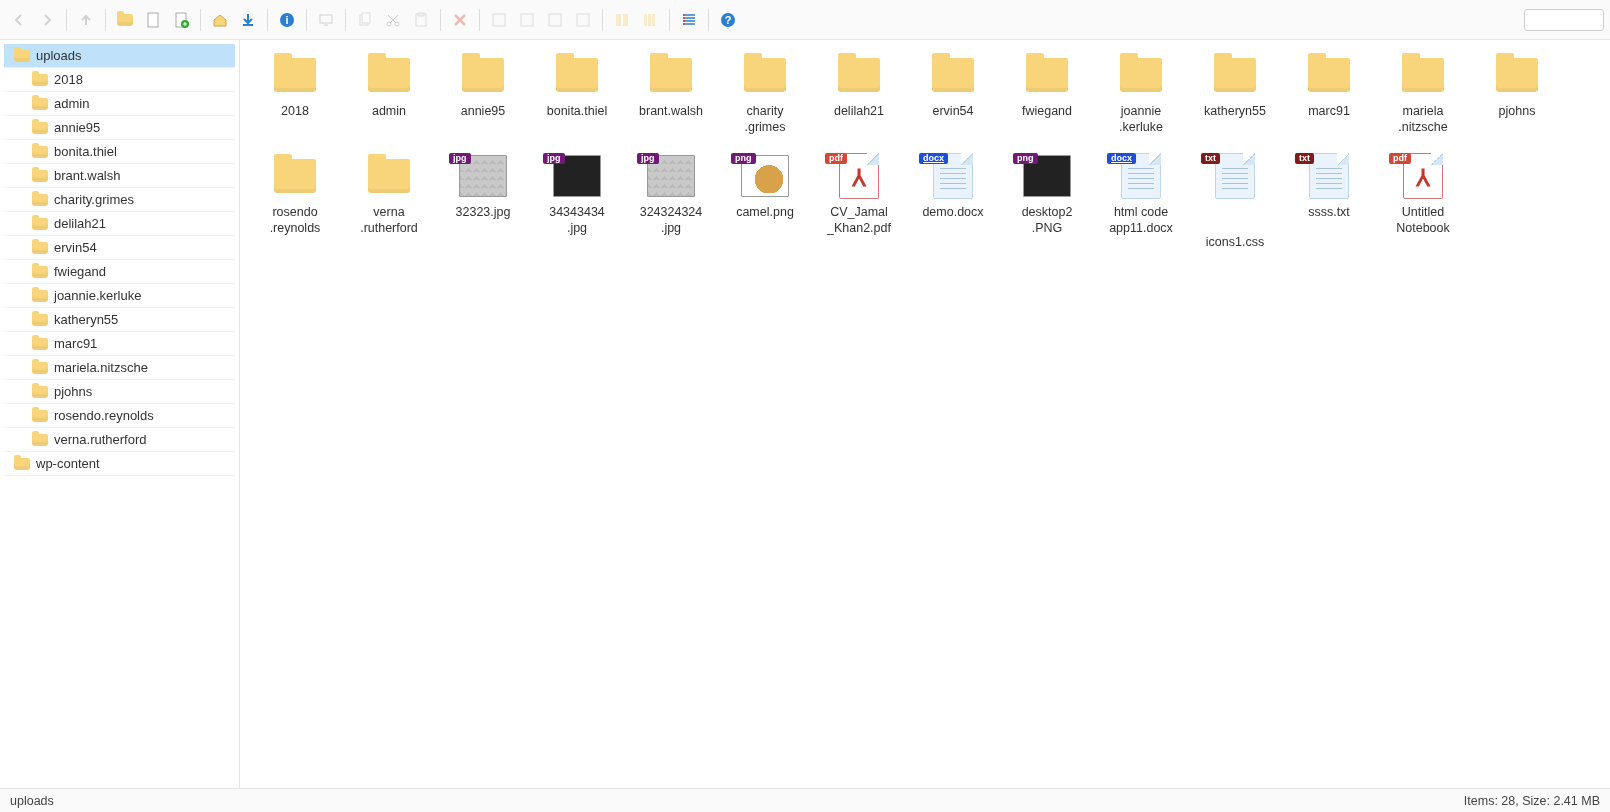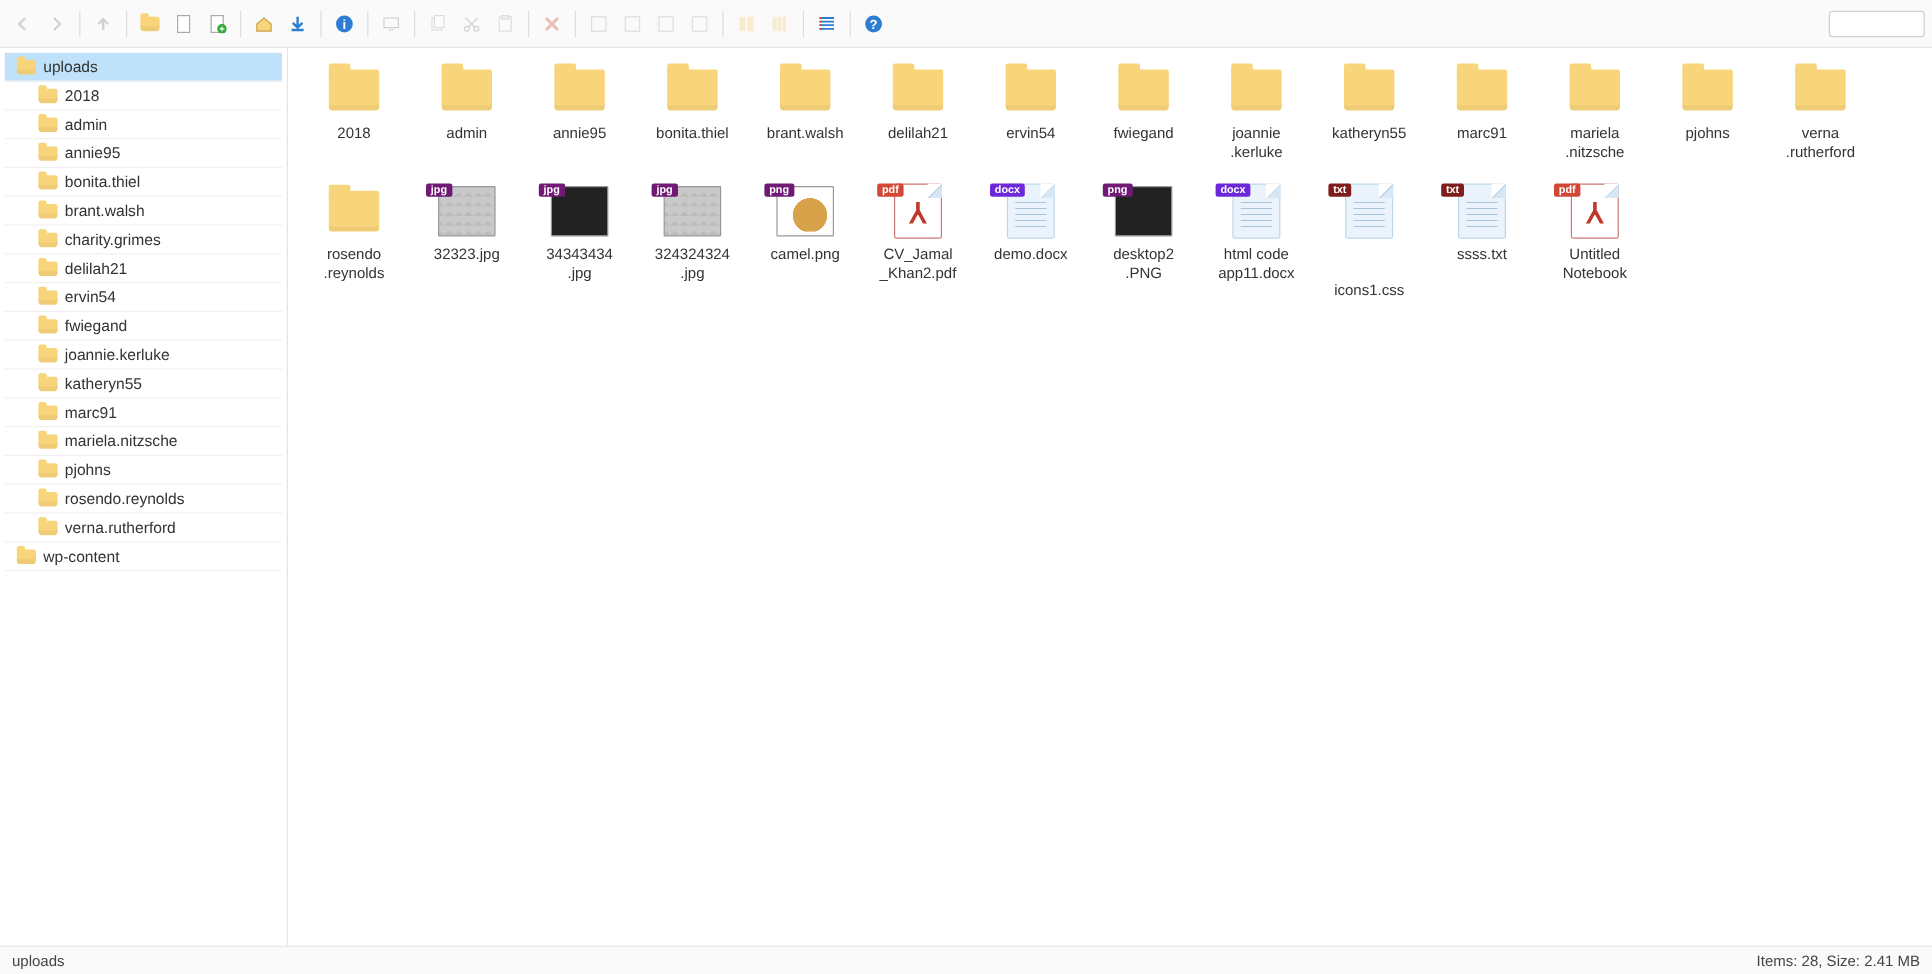--- a/index.html
+++ b/index.html
@@ -34,21 +34,21 @@
   .folder-shape.sm{width:16px;height:12px;}
   .folder-shape.sm::before{top:-3px;width:7px;height:4px;}
   .file-shape{width:40px;height:46px;background:#eaf3fb;border:1px solid #bcd6ea;border-radius:2px;position:relative;}
   .file-shape::after{content:'';position:absolute;top:-1px;right:-1px;width:12px;height:12px;background:linear-gradient(135deg,#fff 0 50%,#bcd6ea 50% 55%,#d7e8f4 55% 100%);}
   .file-shape .lines{position:absolute;left:6px;right:6px;top:14px;bottom:6px;background:repeating-linear-gradient(to bottom,#a7c4da 0 1px,transparent 1px 5px);}
   .file-pdf{background:#fff;border:1px solid #c77;}
   .file-pdf .pdfmark{position:absolute;inset:0;display:flex;align-items:center;justify-content:center;color:#c0392b;font-size:24px;font-weight:bold;}
   .badge{position:absolute;top:0;left:-8px;padding:1px 4px;font-size:9px;font-weight:bold;color:#fff;border-radius:2px;line-height:1;}
   .b-jpg,.b-png,.b-gif{background:#701a75;}
   .b-pdf{background:#d14836;}
-  .b-docx{background:#6d28d9;}
+  .b-docx{background:#1d4ed8;text-decoration:underline;}
   .b-txt{background:#7f1d1d;}
   .img-thumb{width:48px;height:42px;background:#c9c9c9;border:1px solid #999;border-radius:1px;background-image:linear-gradient(45deg,#bbb 25%,transparent 25%),linear-gradient(-45deg,#bbb 25%,transparent 25%);background-size:8px 8px;}
   .img-thumb.dark{background:#222;}
   .img-thumb.camel{background:#fff;}
   .img-thumb.camel::after{content:'';position:absolute;inset:6px;background:radial-gradient(circle at 60% 60%,#d8a24a 0 45%,transparent 46%);}
 </style>
 </head>
 <body>
 
 <div class="app">
@@ -299,20 +299,27 @@
           <div class="item">
             <div class="thumb">
               <div class="folder-shape"></div>
             </div>
             <div class="label" style="white-space: pre-line;">brant.walsh</div>
           </div>
           <div class="item">
             <div class="thumb">
               <div class="folder-shape"></div>
             </div>
+            <div class="label" style="white-space: pre-line;">charity
+.grimes</div>
+          </div>
+          <div class="item">
+            <div class="thumb">
+              <div class="folder-shape"></div>
+            </div>
             <div class="label" style="white-space: pre-line;">delilah21</div>
           </div>
           <div class="item">
             <div class="thumb">
               <div class="folder-shape"></div>
             </div>
             <div class="label" style="white-space: pre-line;">ervin54</div>
           </div>
           <div class="item">
             <div class="thumb">
@@ -349,29 +356,29 @@
           <div class="item">
             <div class="thumb">
               <div class="folder-shape"></div>
             </div>
             <div class="label" style="white-space: pre-line;">pjohns</div>
           </div>
           <div class="item">
             <div class="thumb">
               <div class="folder-shape"></div>
             </div>
+            <div class="label" style="white-space: pre-line;">rosendo
+.reynolds</div>
+          </div>
+          <div class="item">
+            <div class="thumb">
+              <div class="folder-shape"></div>
+            </div>
             <div class="label" style="white-space: pre-line;">verna
 .rutherford</div>
-          </div>
-          <div class="item">
-            <div class="thumb">
-              <div class="folder-shape"></div>
-            </div>
-            <div class="label" style="white-space: pre-line;">rosendo
-.reynolds</div>
           </div>
           <div class="item">
             <div class="thumb">
               <div class="img-thumb"></div>
               <div class="badge b-jpg">jpg</div>
             </div>
             <div class="label" style="white-space: pre-line;">32323.jpg</div>
           </div>
           <div class="item">
             <div class="thumb">

